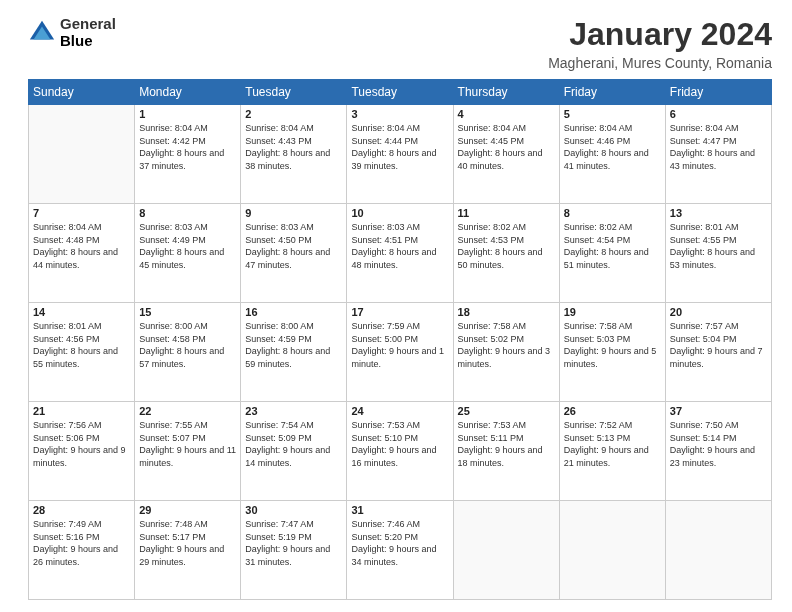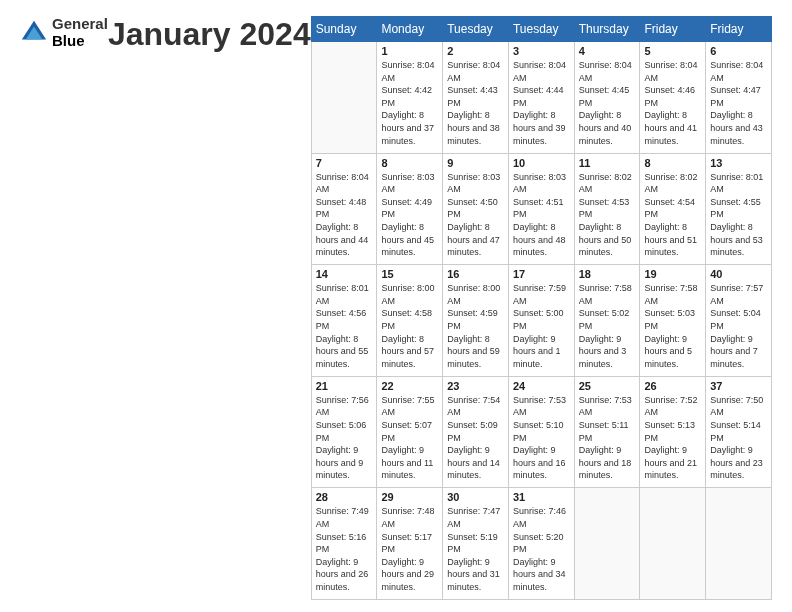--- a/index.html
+++ b/index.html
@@ -6,22 +6,23 @@
     body {
       font-family: Arial, sans-serif;
       background: #fff;
       width: 792px;
       height: 612px;
       overflow: hidden;
     }
     .page {
       width: 792px;
       height: 612px;
-      padding: 16px 20px 12px 20px;
-      display: flex;
+      padding: 16px 20px 12px 28px;
+      display: flex;
+      flex-direction: column;
     }
     .header {
       display: flex;
       align-items: flex-start;
       justify-content: space-between;
       margin-bottom: 8px;
     }
     .logo {
       display: flex;
       align-items: center;
@@ -113,20 +114,21 @@
         <polygon points="15,2 28,22 2,22" fill="#1a5fa8"></polygon>
         <polygon points="15,8 24,22 6,22" fill="#4a9fd4"></polygon>
       </svg>
       <div class="logo-text">
         <span class="logo-general">General</span>
         <span class="logo-blue">Blue</span>
       </div>
     </div>
     <div class="title-block">
       <div class="month-title">January 2024</div>
+      <div class="location">Magherani, Mures County, Romania</div>
     </div>
   </div>
 
   <table class="calendar">
     <thead>
       <tr>
         <th>Sunday</th>
         <th>Monday</th>
         <th>Tuesday</th>
         <th>Tuesday</th>
@@ -212,21 +214,21 @@
           </td>
           <td>
             <span class="day-number">18</span>
             <div class="day-info">Sunrise: 7:58 AM<br>Sunset: 5:02 PM<br>Daylight: 9 hours and 3 minutes.</div>
           </td>
           <td>
             <span class="day-number">19</span>
             <div class="day-info">Sunrise: 7:58 AM<br>Sunset: 5:03 PM<br>Daylight: 9 hours and 5 minutes.</div>
           </td>
           <td>
-            <span class="day-number">40</span>
+            <span class="day-number">20</span>
             <div class="day-info">Sunrise: 7:57 AM<br>Sunset: 5:04 PM<br>Daylight: 9 hours and 7 minutes.</div>
           </td>
         </tr>
         <tr>
           <td>
             <span class="day-number">21</span>
             <div class="day-info">Sunrise: 7:56 AM<br>Sunset: 5:06 PM<br>Daylight: 9 hours and 9 minutes.</div>
           </td>
           <td>
             <span class="day-number">22</span>

